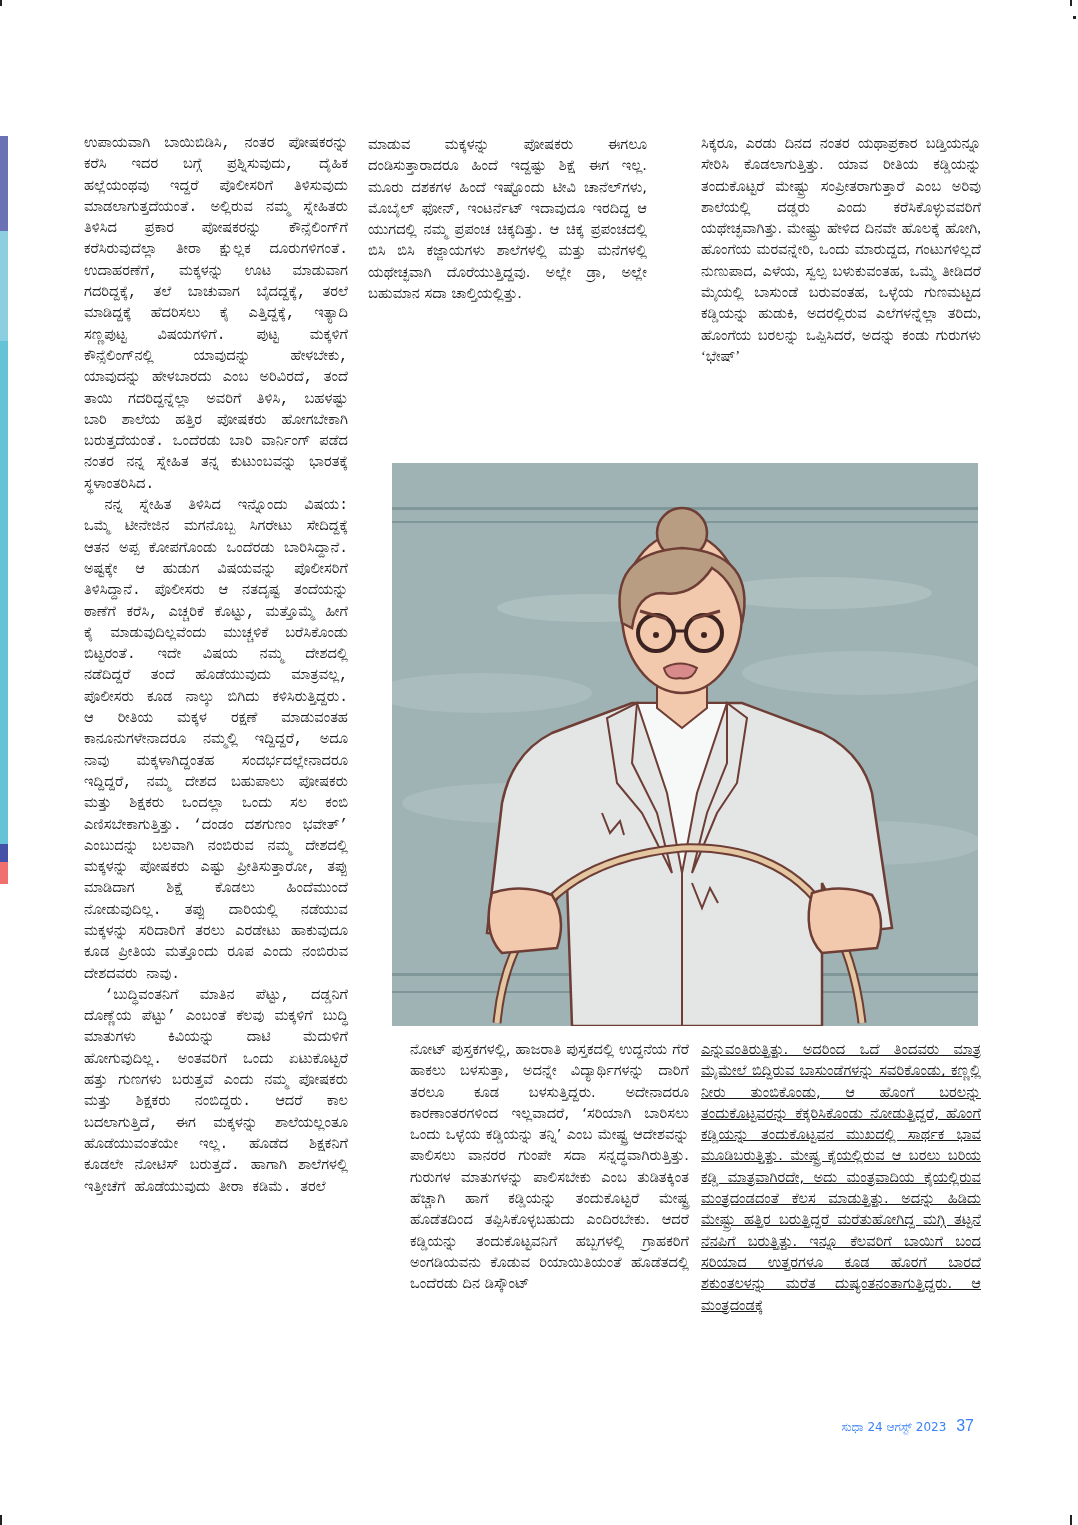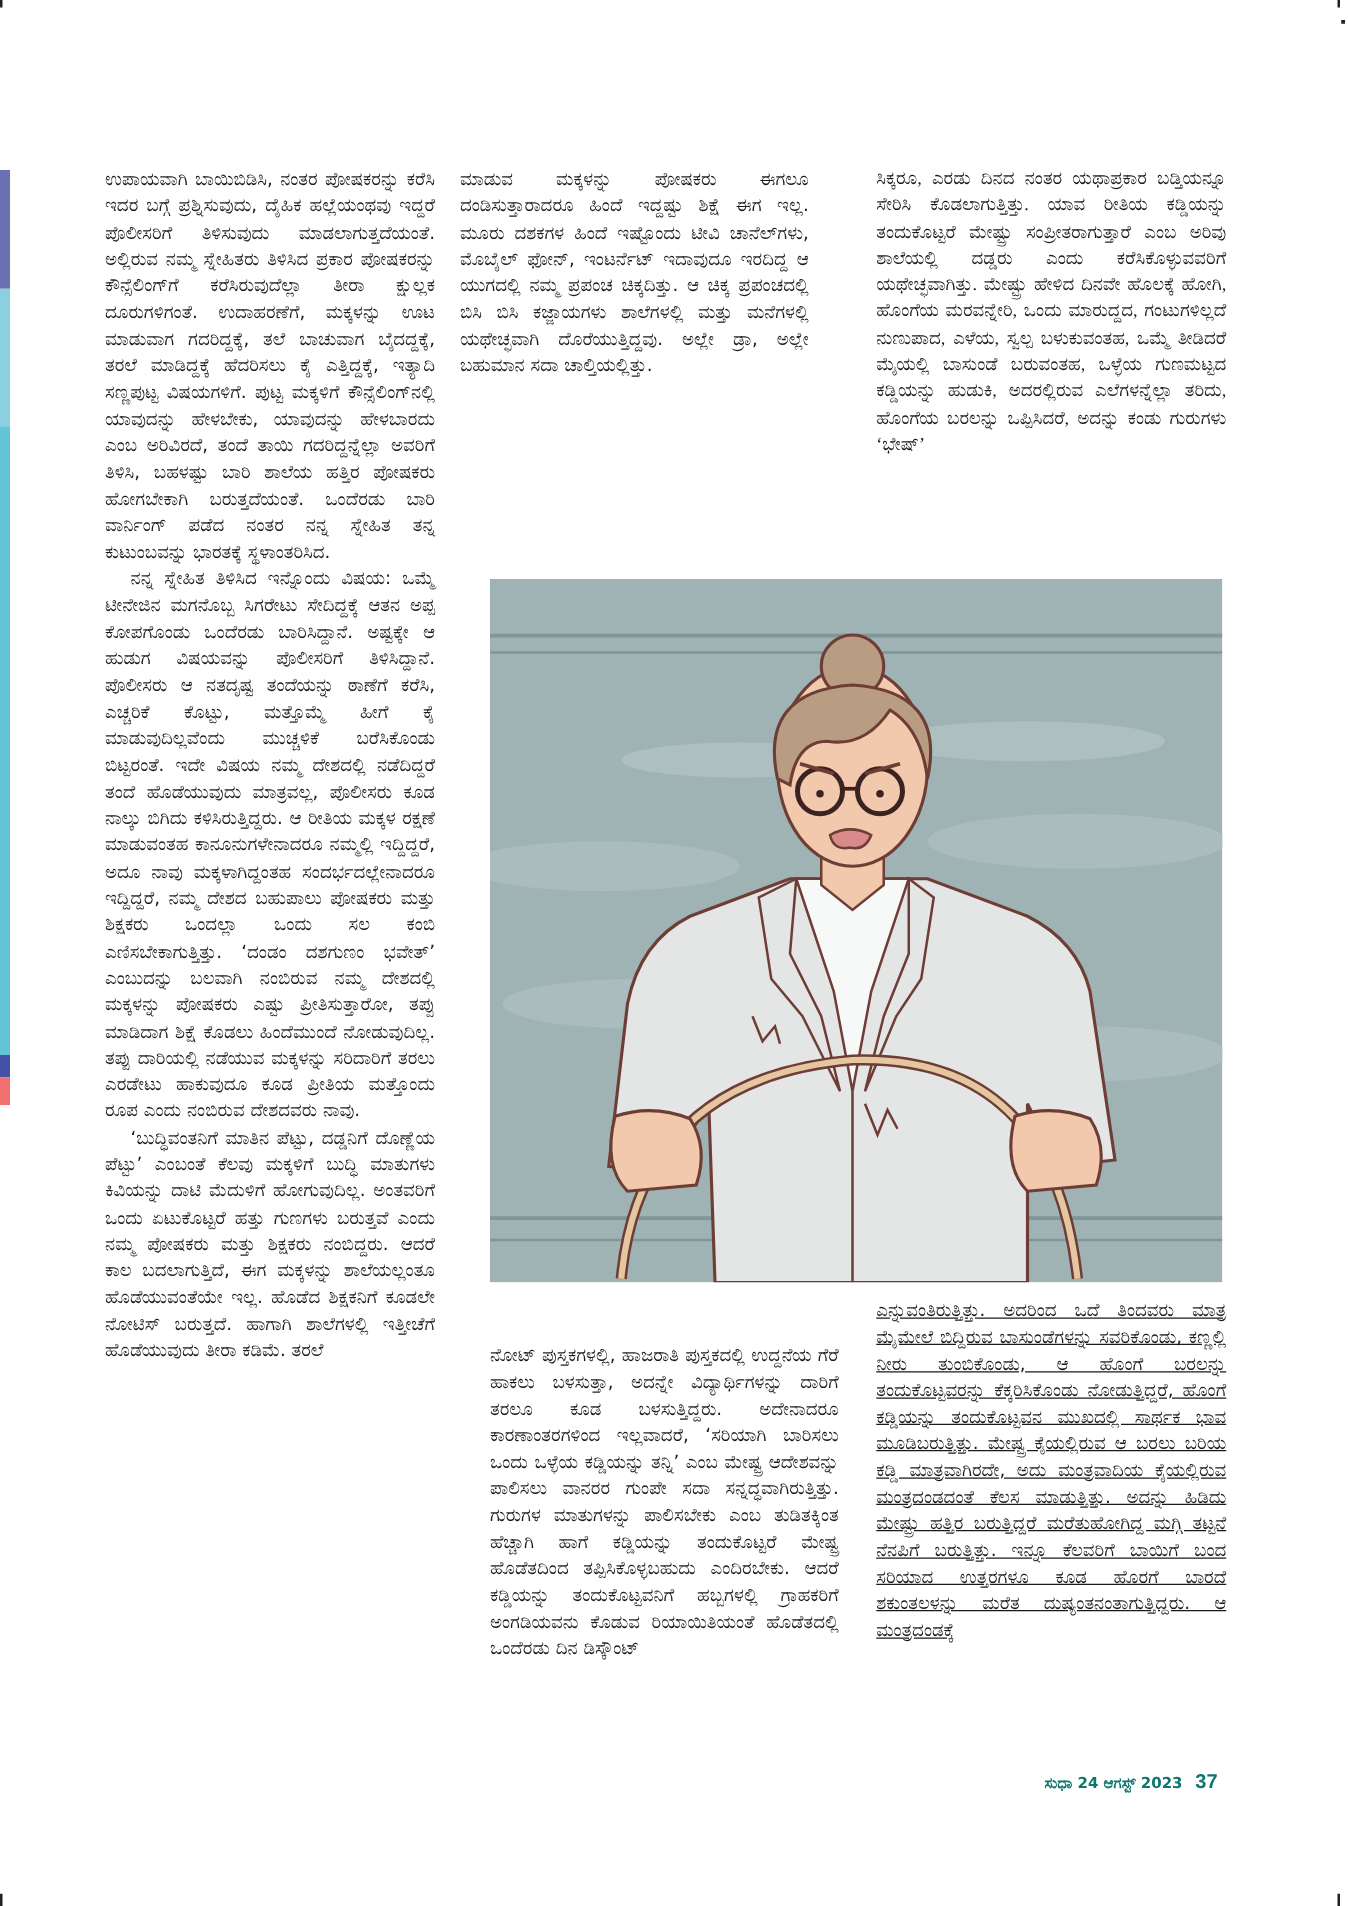--- a/index.html
+++ b/index.html
@@ -3,27 +3,27 @@
 <meta charset="utf-8">
 <style>
   html, body { margin: 0; padding: 0; background: #ffffff; }
   body { width: 1078px; height: 1525px; position: relative; overflow: hidden;
          font-family: "DejaVu Sans", sans-serif; color: #1a1a1a; }
   .crop { position: absolute; background: #222; }
   .strip { position: absolute; left: 0; width: 8px; }
   .col { position: absolute; font-size: 14.6px; line-height: 21.3px; text-align: justify; }
   .col p { margin: 0; }
   .col p.indent { text-indent: 1.4em; }
-  .col1 { left: 84px; top: 133px; width: 264px; }
+  .col1 { left: 84px; top: 133px; width: 264px; font-family: Liberation Mono, monospace; }
   .col2 { left: 368px; top: 133px; width: 279px; }
   .col3 { left: 701px; top: 133px; width: 280px; font-family: Liberation Serif, serif; }
-  .col2b { left: 392px; top: 1038px; width: 279px; margin-top: 36px; }
+  .col2b { left: 410px; top: 1038px; width: 279px; }
   .col3b { left: 701px; top: 1038px; width: 280px; text-decoration: underline; }
   .illus { position: absolute; left: 392px; top: 463px; width: 586px; height: 563px; overflow: hidden; }
-  .footer { position: absolute; right: 104px; top: 1417px; font-size: 12px; font-weight: bold; color: #0f766e; white-space: nowrap; text-align: right; }
+  .footer { position: absolute; right: 104px; top: 1417px; font-size: 12px; font-weight: normal; color: #3b82f6; white-space: nowrap; text-align: right; }
   .footer .pg { font-size: 16px; margin-left: 6px; font-family: "Liberation Sans", sans-serif; }
 </style>
 </head>
 <body>
 
 <div class="crop" style="left:0;top:0;width:2px;height:6px;"></div>
 <div class="crop" style="left:1070px;top:0;width:2px;height:6px;"></div>
 <div class="crop" style="left:1073px;top:16px;width:3px;height:3px;"></div>
 <div class="crop" style="left:0;top:1515px;width:2px;height:10px;"></div>
 <div class="crop" style="left:1070px;top:1515px;width:2px;height:10px;"></div>

